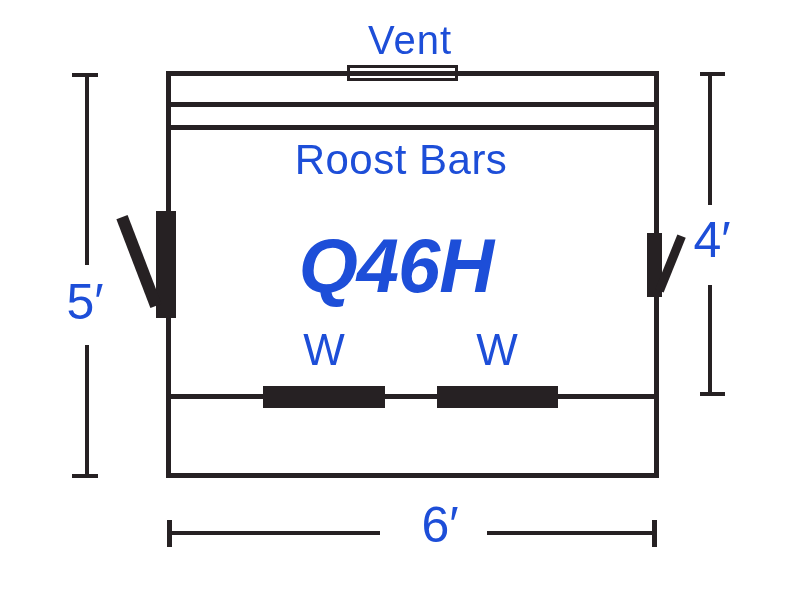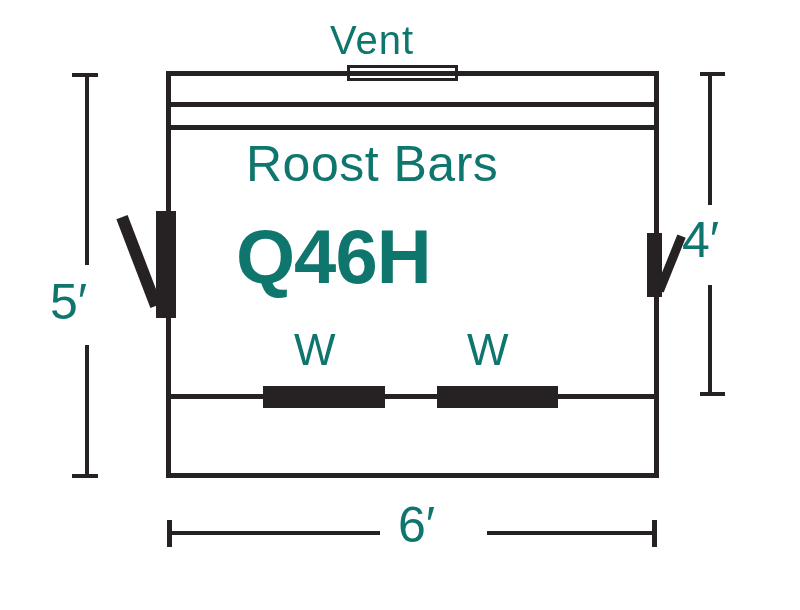--- a/index.html
+++ b/index.html
@@ -9,25 +9,26 @@
     background:#ffffff;
     overflow:hidden;
     font-family:"Liberation Sans", sans-serif;
     color:#262123;
   }
   .abs{position:absolute;}
   .ink{background:#262123;}
   .label{
     position:absolute;
     line-height:1;
-    color:#0f766e;
+    text-align:center;
+    color:#1d4ed8;
     white-space:nowrap;
   }
   .vent-label{font-size:40px;letter-spacing:1px;}
-  .room-label{font-size:50px;letter-spacing:.5px;}
+  .room-label{font-size:42px;letter-spacing:.5px;}
   .model-label{font-size:76px;font-weight:700;letter-spacing:-1px;}
   .w-label{font-size:44px;}
   .dim-label{font-size:50px;}
   .vent-rect{
     position:absolute;
     border:3px solid #262123;
     background:transparent;
     box-sizing:border-box;
   }
   .swing{transform-origin:50% 50%;}
@@ -48,21 +49,21 @@
 
   <div class="vent-rect" style="left:347px;top:65px;width:111px;height:16px;"></div>
 
   <div class="abs ink" style="left:156px;top:211px;width:20px;height:107px;"></div>
   <div class="abs ink swing" style="left:133px;top:214px;width:12px;height:95px;transform:rotate(-21deg);"></div>
 
   <div class="abs ink" style="left:647px;top:233px;width:15px;height:64px;"></div>
   <div class="abs ink swing" style="left:666px;top:234px;width:9px;height:59px;transform:rotate(22deg);"></div>
 
   <div class="label room-label" style="left:246px;top:139px;width:310px;">Roost Bars</div>
-  <div class="label model-label" style="left:236px;top:219px;width:320px;">Q46H</div>
+  <div class="label model-label" style="left:236px;top:228px;width:320px;font-style:italic;">Q46H</div>
   <div class="label w-label" style="left:294px;top:328px;width:60px;">W</div>
   <div class="label w-label" style="left:467px;top:328px;width:60px;">W</div>
 
   <div class="abs ink" style="left:169px;top:394px;width:488px;height:5px;"></div>
   <div class="abs ink" style="left:263px;top:386px;width:122px;height:22px;"></div>
   <div class="abs ink" style="left:437px;top:386px;width:121px;height:22px;"></div>
 
 
   <div>
     <div class="abs ink" style="left:72px;top:73px;width:26px;height:4px;"></div>

